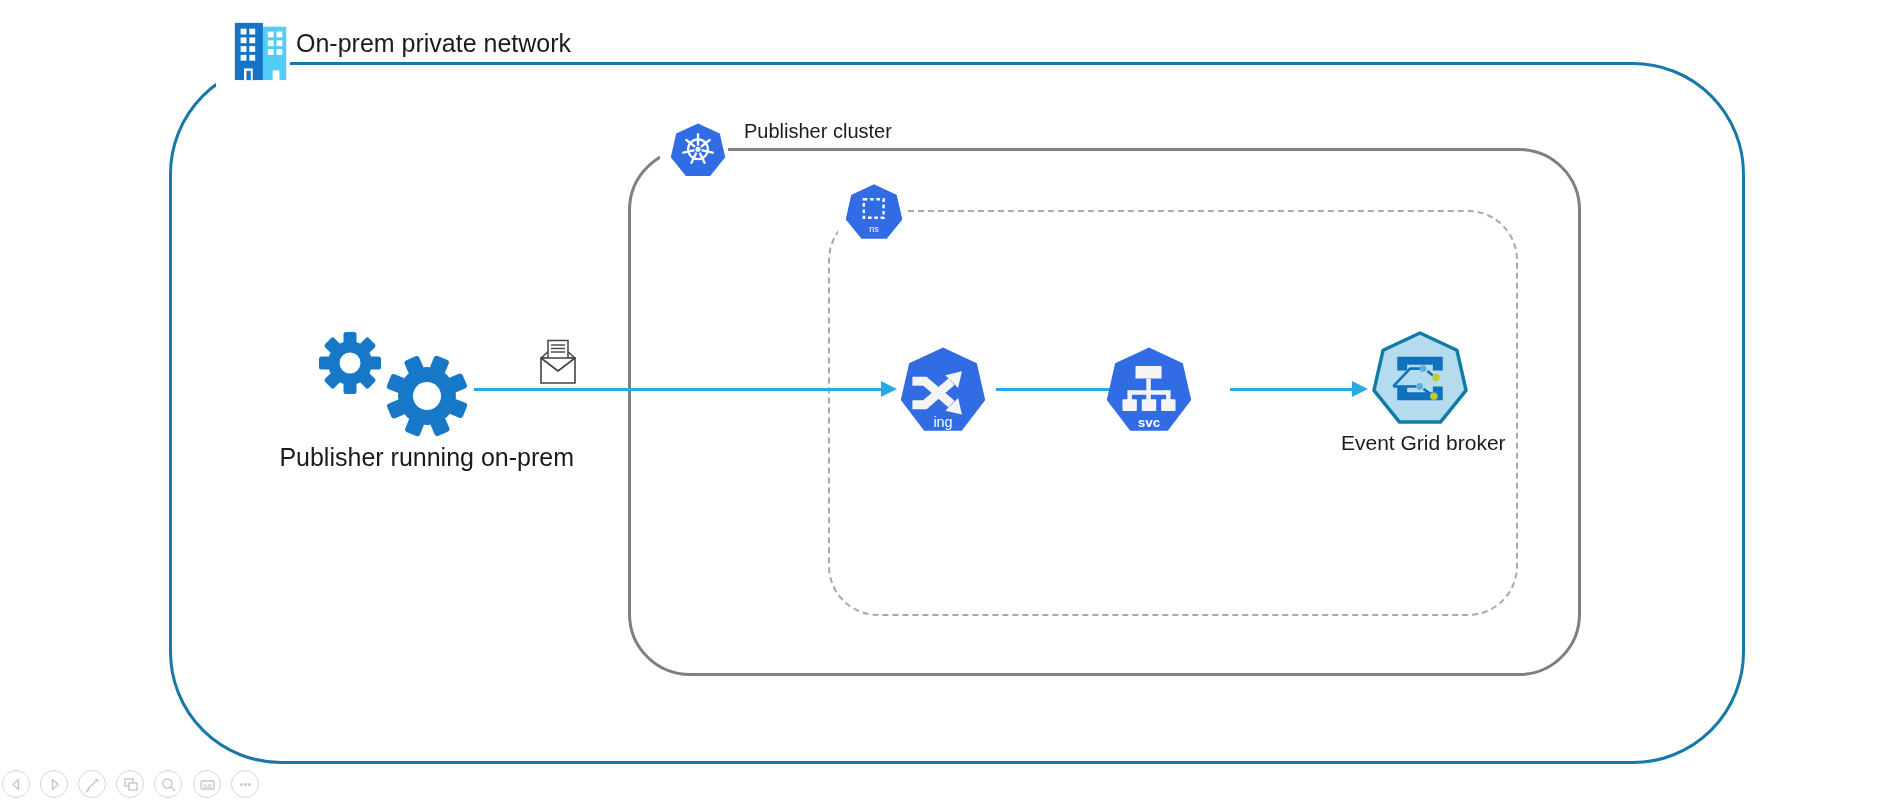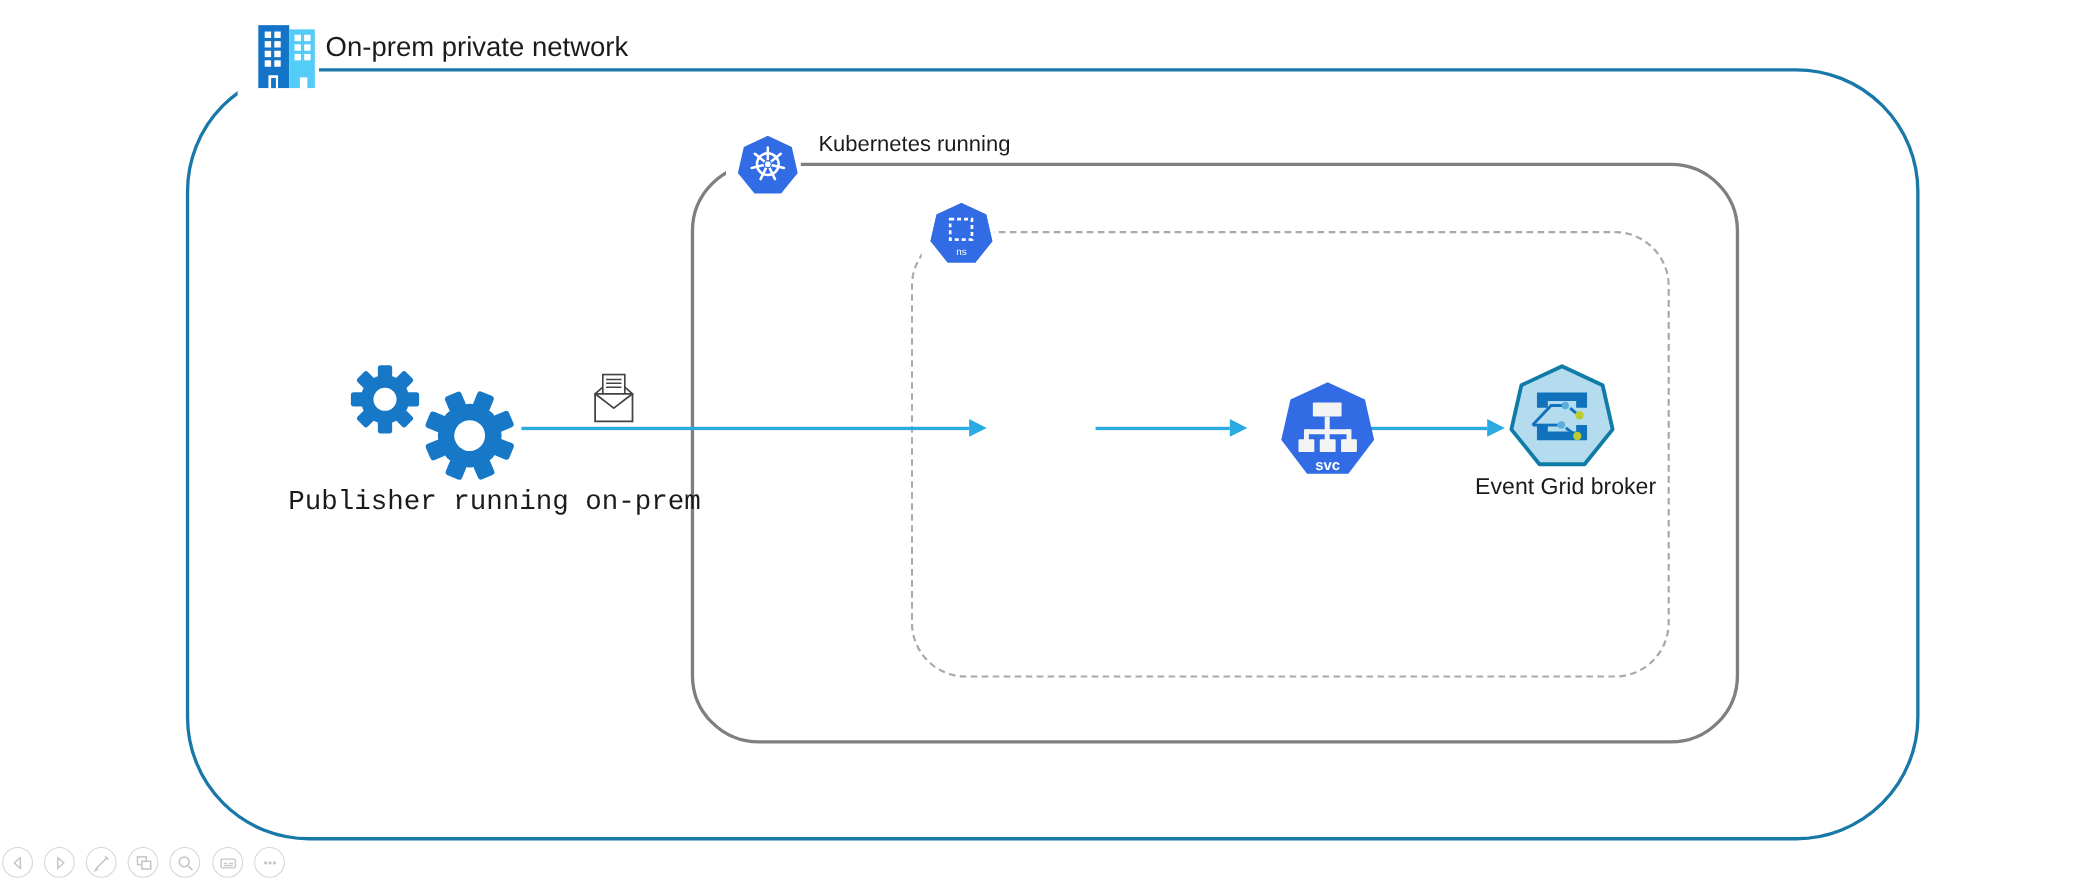--- a/index.html
+++ b/index.html
@@ -19,28 +19,28 @@
 
   
   .badge{position:absolute;background:#fff;display:flex;align-items:center;justify-content:flex-end;}
   #badge-building{left:216px;top:12px;width:74px;height:76px;}
   #badge-k8s{left:660px;top:118px;width:68px;height:66px;}
   #badge-ns{left:838px;top:180px;width:66px;height:66px;}
 
   
   #lbl-onprem{left:296px;top:28px;font-size:25px;line-height:30px;}
   #lbl-cluster{left:744px;top:119px;font-size:20px;line-height:24px;}
-  #lbl-publisher{left:262px;top:442px;width:312px;text-align:right;font-size:25px;line-height:30px;font-family:Liberation Mono, monospace;}
+  #lbl-publisher{left:262px;top:442px;width:312px;text-align:right;font-size:25px;line-height:30px;}
   #lbl-eventgrid{left:1341px;top:430px;width:170px;text-align:left;font-size:21px;line-height:26px;}
 
   
   #icon-gears{left:312px;top:330px;width:160px;height:110px;}
   #icon-envelope{left:538px;top:339px;width:40px;height:46px;}
   #icon-ing{left:898px;top:345px;width:90px;height:95px;}
-  #icon-svc{left:1162px;top:345px;width:90px;height:95px;}
+  #icon-svc{left:1104px;top:345px;width:90px;height:95px;}
   #icon-eventgrid{left:1370px;top:330px;width:100px;height:99px;}
 
   
   .flow-line{position:absolute;top:388px;height:3px;background:var(--arrow);}
   #line-1{left:474px;width:407px;}
   #line-2{left:996px;width:122px;}
   #line-3{left:1230px;width:122px;}
   .flow-head{position:absolute;top:381px;width:0;height:0;
     border-top:8px solid transparent;border-bottom:8px solid transparent;
     border-left:16px solid var(--arrow);}
@@ -103,21 +103,21 @@
         <line x1="50" y1="47" x2="75.3" y2="52.8"></line>
         <line x1="50" y1="47" x2="61.3" y2="70.4"></line>
         <line x1="50" y1="47" x2="38.7" y2="70.4"></line>
         <line x1="50" y1="47" x2="24.7" y2="52.8"></line>
         <line x1="50" y1="47" x2="29.7" y2="30.8"></line>
       </g>
       <circle cx="50" cy="47" r="17" fill="none" stroke="#fff" stroke-width="4"></circle>
       <circle cx="50" cy="47" r="5.5" fill="#fff" style="stroke:var(--k8s)" stroke-width="2"></circle>
     </svg>
   </div>
-  <div class="lbl" id="lbl-cluster">Kubernetes running</div>
+  <div class="lbl" id="lbl-cluster">Publisher cluster</div>
 
   <div class="badge" id="badge-ns">
     <svg width="60" height="60" viewBox="0 0 100 100">
       <polygon points="50,2.5 87.6,20 96.9,60.7 70.9,93 3.1,60.7 29.1,93 3.1,60.7 12.4,20" style="fill:var(--k8s)"></polygon>
       <polygon points="50,2.5 87.6,20 96.9,60.7 70.9,93 29.1,93 3.1,60.7 12.4,20" style="fill:var(--k8s)"></polygon>
       <rect x="33" y="27" width="33" height="31" fill="none" stroke="#fff" stroke-width="4" stroke-dasharray="6 4.5"></rect>
       <text x="50" y="81" text-anchor="middle" font-size="15" fill="#fff" font-family="Liberation Sans, sans-serif">ns</text>
     </svg>
   </div>
 
@@ -169,20 +169,32 @@
     </svg>
   </div>
 
   <div class="flow-line" id="line-1"></div>
   <div class="flow-head" id="head-1"></div>
   <div class="flow-line" id="line-2"></div>
   <div class="flow-head" id="head-2"></div>
   <div class="flow-line" id="line-3"></div>
   <div class="flow-head" id="head-3"></div>
 
+  <div class="abs" id="icon-ing">
+    <svg width="90" height="95" viewBox="0 0 100 105">
+      <polygon points="50,2.5 87.6,20 96.9,60.7 70.9,95 29.1,95 3.1,60.7 12.4,20" style="fill:var(--k8s)"></polygon>
+      <g stroke="#F4F4F4" stroke-width="10" fill="none">
+        <path d="M16 40 H30 L59.5 65.5"></path>
+        <path d="M16 66 H30 L59.5 40.5"></path>
+      </g>
+      <polygon points="71,77 66.8,58.6 52.6,72.8" fill="#F4F4F4"></polygon>
+      <polygon points="71,29 66.8,47.4 52.6,33.2" fill="#F4F4F4"></polygon>
+      <text x="50" y="91" text-anchor="middle" font-size="16" fill="#fff" font-family="Liberation Sans, sans-serif">ing</text>
+    </svg>
+  </div>
 
   <div class="abs" id="icon-svc">
     <svg width="90" height="95" viewBox="0 0 100 105">
       <polygon points="50,2.5 87.6,20 96.9,60.7 70.9,95 29.1,95 3.1,60.7 12.4,20" style="fill:var(--k8s)"></polygon>
       <g fill="#F4F4F4">
         <rect x="35" y="23" width="29" height="14" rx="1"></rect>
         <rect x="20.5" y="60" width="16" height="13" rx="1"></rect>
         <rect x="42" y="60" width="16" height="13" rx="1"></rect>
         <rect x="63.5" y="60" width="16" height="13" rx="1"></rect>
       </g>

